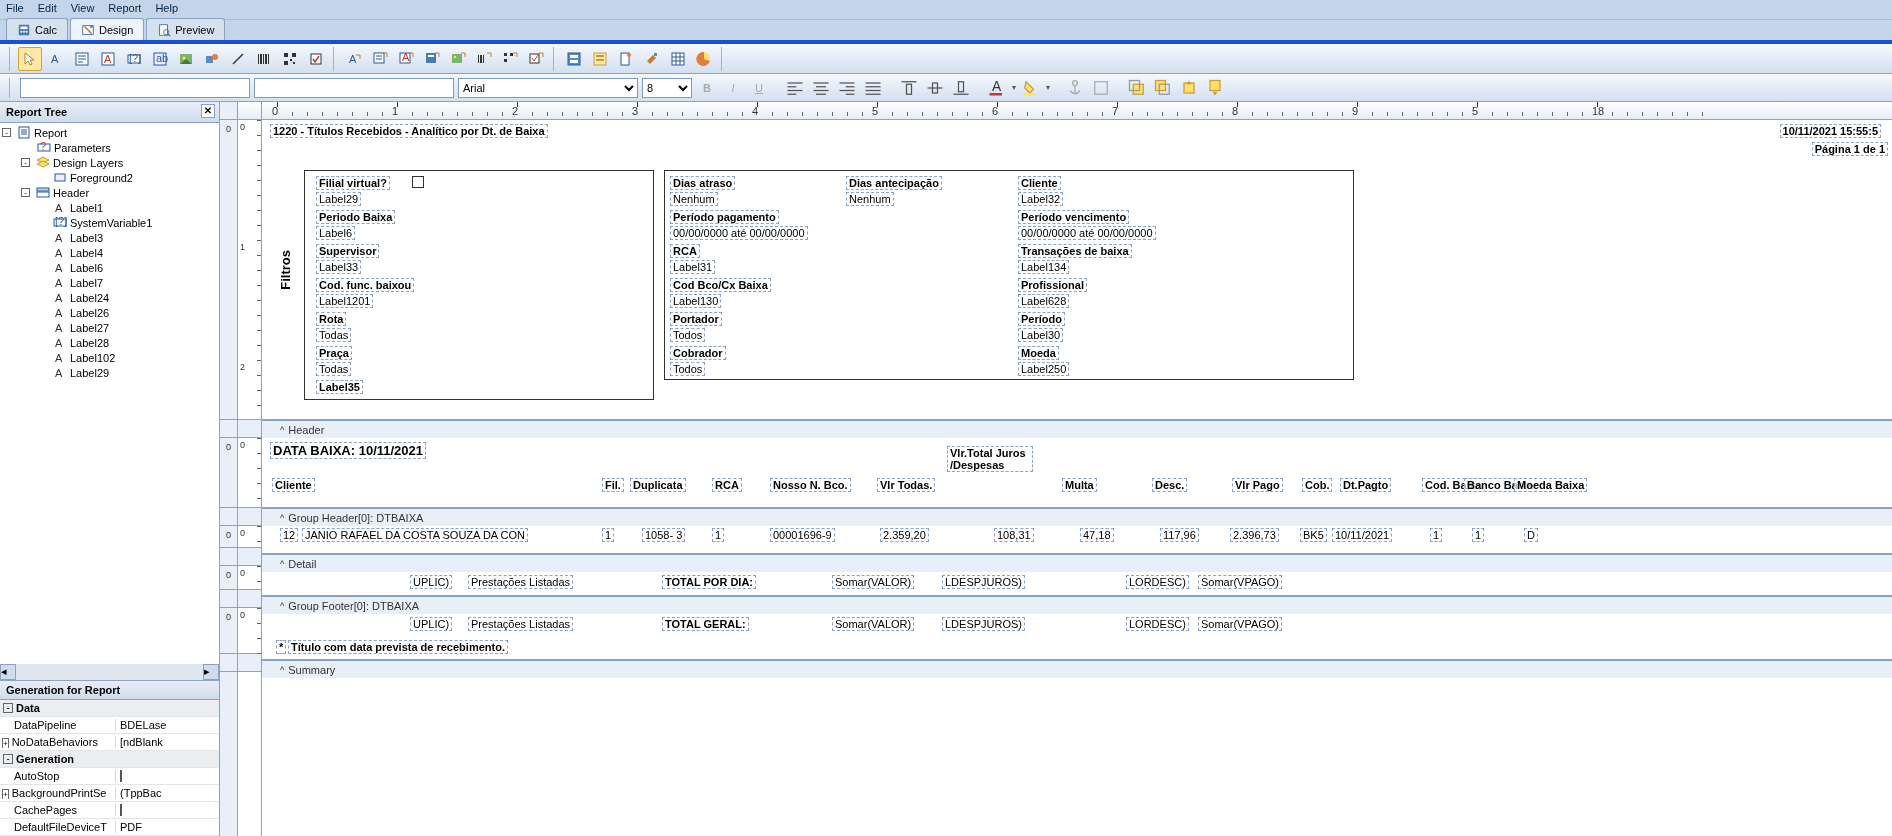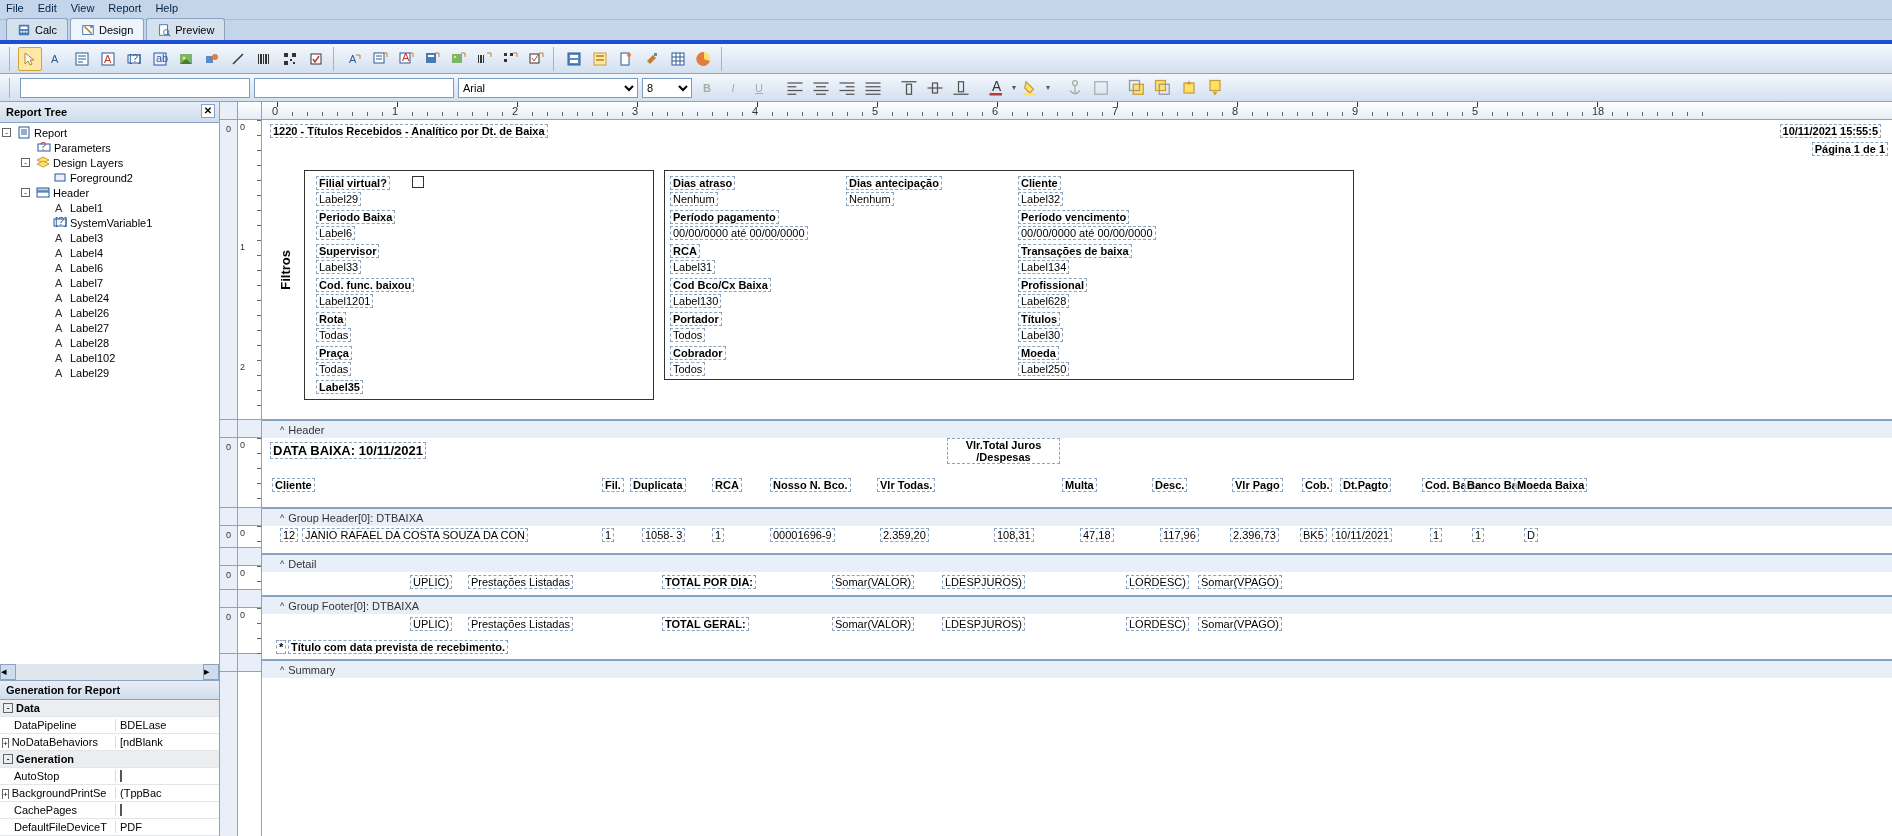--- a/index.html
+++ b/index.html
@@ -845,35 +845,35 @@
             <span class="rlabel b" style="left:54px;top:158px">Cod. func. baixou</span>
             <span class="rlabel" style="left:54px;top:174px">Label1201</span>
             <span class="rlabel b" style="left:408px;top:158px">Cod Bco/Cx Baixa</span>
             <span class="rlabel" style="left:408px;top:174px">Label130</span>
             <span class="rlabel b" style="left:756px;top:158px">Profissional</span>
             <span class="rlabel" style="left:756px;top:174px">Label628</span>
             <span class="rlabel b" style="left:54px;top:192px">Rota</span>
             <span class="rlabel" style="left:54px;top:208px">Todas</span>
             <span class="rlabel b" style="left:408px;top:192px">Portador</span>
             <span class="rlabel" style="left:408px;top:208px">Todos</span>
-            <span class="rlabel b" style="left:756px;top:192px">Títulos</span>
+            <span class="rlabel b" style="left:756px;top:192px">Período</span>
             <span class="rlabel" style="left:756px;top:208px">Label30</span>
             <span class="rlabel b" style="left:54px;top:226px">Praça</span>
             <span class="rlabel" style="left:54px;top:242px">Todas</span>
             <span class="rlabel b" style="left:408px;top:226px">Cobrador</span>
             <span class="rlabel" style="left:408px;top:242px">Todos</span>
             <span class="rlabel b" style="left:756px;top:226px">Moeda</span>
             <span class="rlabel" style="left:756px;top:242px">Label250</span>
             <span class="rlabel b" style="left:54px;top:260px">Label35</span>
           </div>
           <div class="band"><span class="arr">^</span>Header</div>
           <div class="section" style="height:70px">
             <div class="dots"></div>
             <span class="rlabel b" style="left:8px;top:4px;font-size:13px">DATA BAIXA:  10/11/2021</span>
-            <span class="rlabel b" style="left:685px;top:0;width:113px;white-space:normal;text-align:center">Vlr.Total Juros /Despesas</span>
+            <span class="rlabel b" style="left:685px;top:8px;width:86px;white-space:normal;text-align:left">Vlr.Total Juros /Despesas</span>
             <span class="rlabel b" style="left:10px;top:40px">Cliente</span>
             <span class="rlabel b" style="left:340px;top:40px">Fil.</span>
             <span class="rlabel b" style="left:368px;top:40px">Duplicata</span>
             <span class="rlabel b" style="left:450px;top:40px">RCA</span>
             <span class="rlabel b" style="left:508px;top:40px">Nosso N. Bco.</span>
             <span class="rlabel b" style="left:615px;top:40px">Vlr Todas.</span>
             <span class="rlabel b" style="left:800px;top:40px">Multa</span>
             <span class="rlabel b" style="left:890px;top:40px">Desc.</span>
             <span class="rlabel b" style="left:970px;top:40px">Vlr Pago</span>
             <span class="rlabel b" style="left:1040px;top:40px">Cob.</span>

